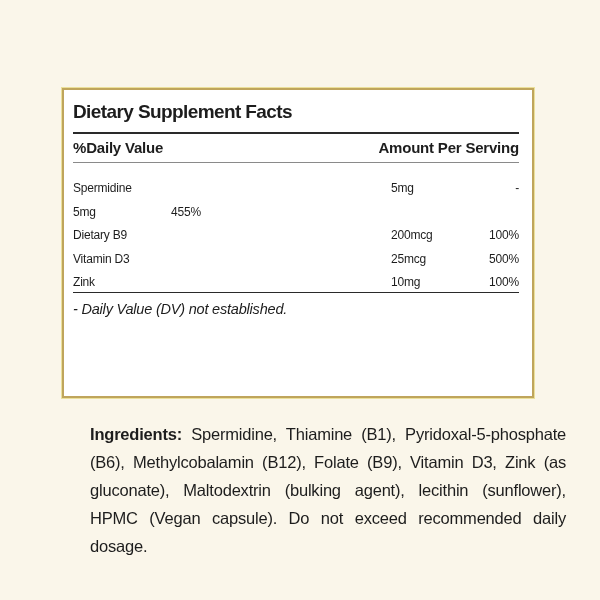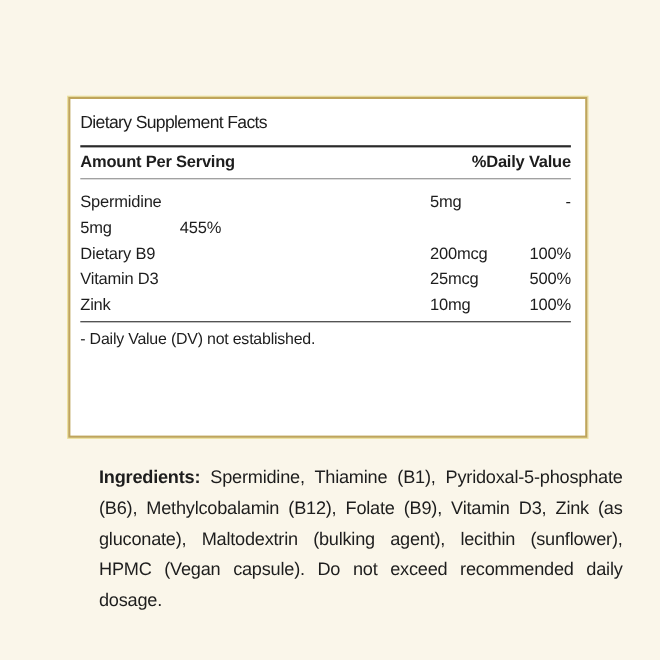--- a/index.html
+++ b/index.html
@@ -19,22 +19,22 @@
     top: 88px;
     width: 472px;
     height: 310px;
     box-sizing: border-box;
     background: #FFFFFF;
     border: 2px solid #BFA55C;
     box-shadow: 0 0 0 1px #EBE09A;
     padding: 7px 13px 8px 9px;
   }
   .panel-title {
-    font-size: 16px;
-    font-weight: normal;
+    font-size: 19px;
+    font-weight: bold;
     letter-spacing: -0.6px;
     line-height: 25px;
     margin-top: 2px;
   }
   .serving-info {
     font-size: 15px;
     letter-spacing: -0.2px;
     line-height: 18px;
     margin-top: 3px;
   }
@@ -61,32 +61,33 @@
     font-size: 15px;
     font-weight: bold;
     letter-spacing: -0.2px;
     line-height: 18px;
   }
   .rows {
     margin-top: 9px;
   }
   .nutrient-row {
     display: flex;
-    align-items: center;
+    align-items: flex-end;
     height: 23.4px;
-    font-size: 15px;
+    font-size: 12px;
     letter-spacing: -0.2px;
   }
   .nutrient-name { flex: 1; }
   .nutrient-amount { width: 64px; text-align: left; }
   .nutrient-dv { width: 64px; text-align: right; }
   .footnote {
     font-size: 14.5px;
     letter-spacing: -0.2px;
     margin-top: 8px;
+    font-style: italic;
   }
   .ingredients {
     position: absolute;
     left: 62px;
     top: 403px;
     width: 476px;
     font-size: 16.5px;
     line-height: 28px;
     letter-spacing: -0.2px;
     text-align: justify;
@@ -96,22 +97,22 @@
 </style>
 </head>
 <body>
 
 <div class="facts-panel">
   <div class="panel-title">Dietary Supplement Facts</div>
 
   <hr class="rule-dark">
 
   <div class="col-header-row">
+    <span>%Daily Value</span>
     <span>Amount Per Serving</span>
-    <span>%Daily Value</span>
   </div>
 
   <hr class="rule-thin">
 
   <div class="rows">
     <div class="nutrient-row">
       <span class="nutrient-name">Spermidine</span>
       <span class="nutrient-amount">5mg</span>
       <span class="nutrient-dv">-</span>
     </div>

